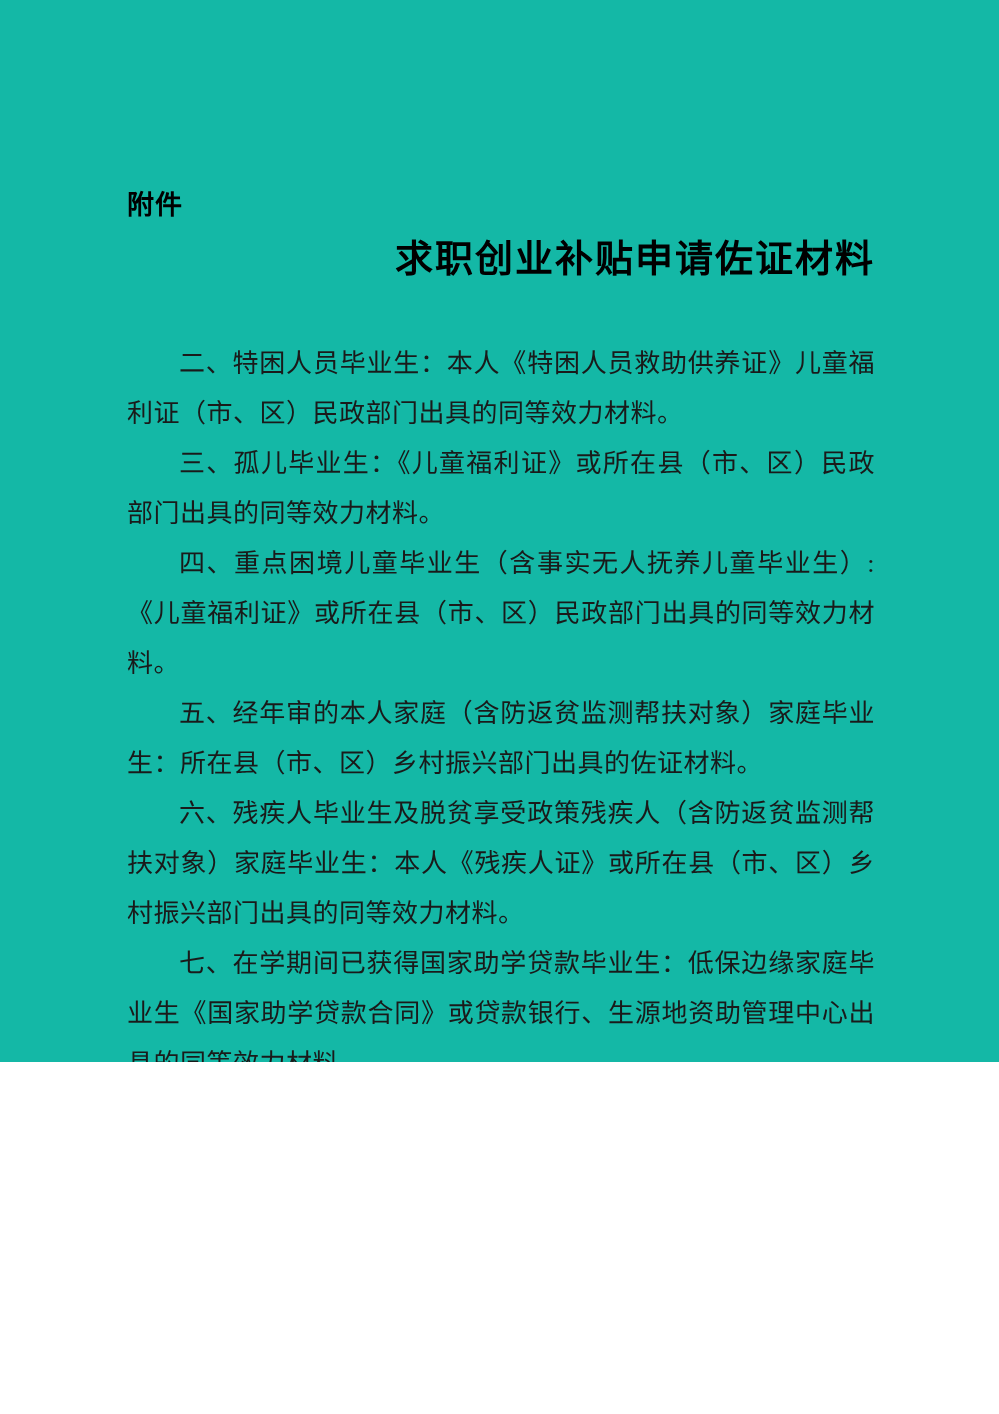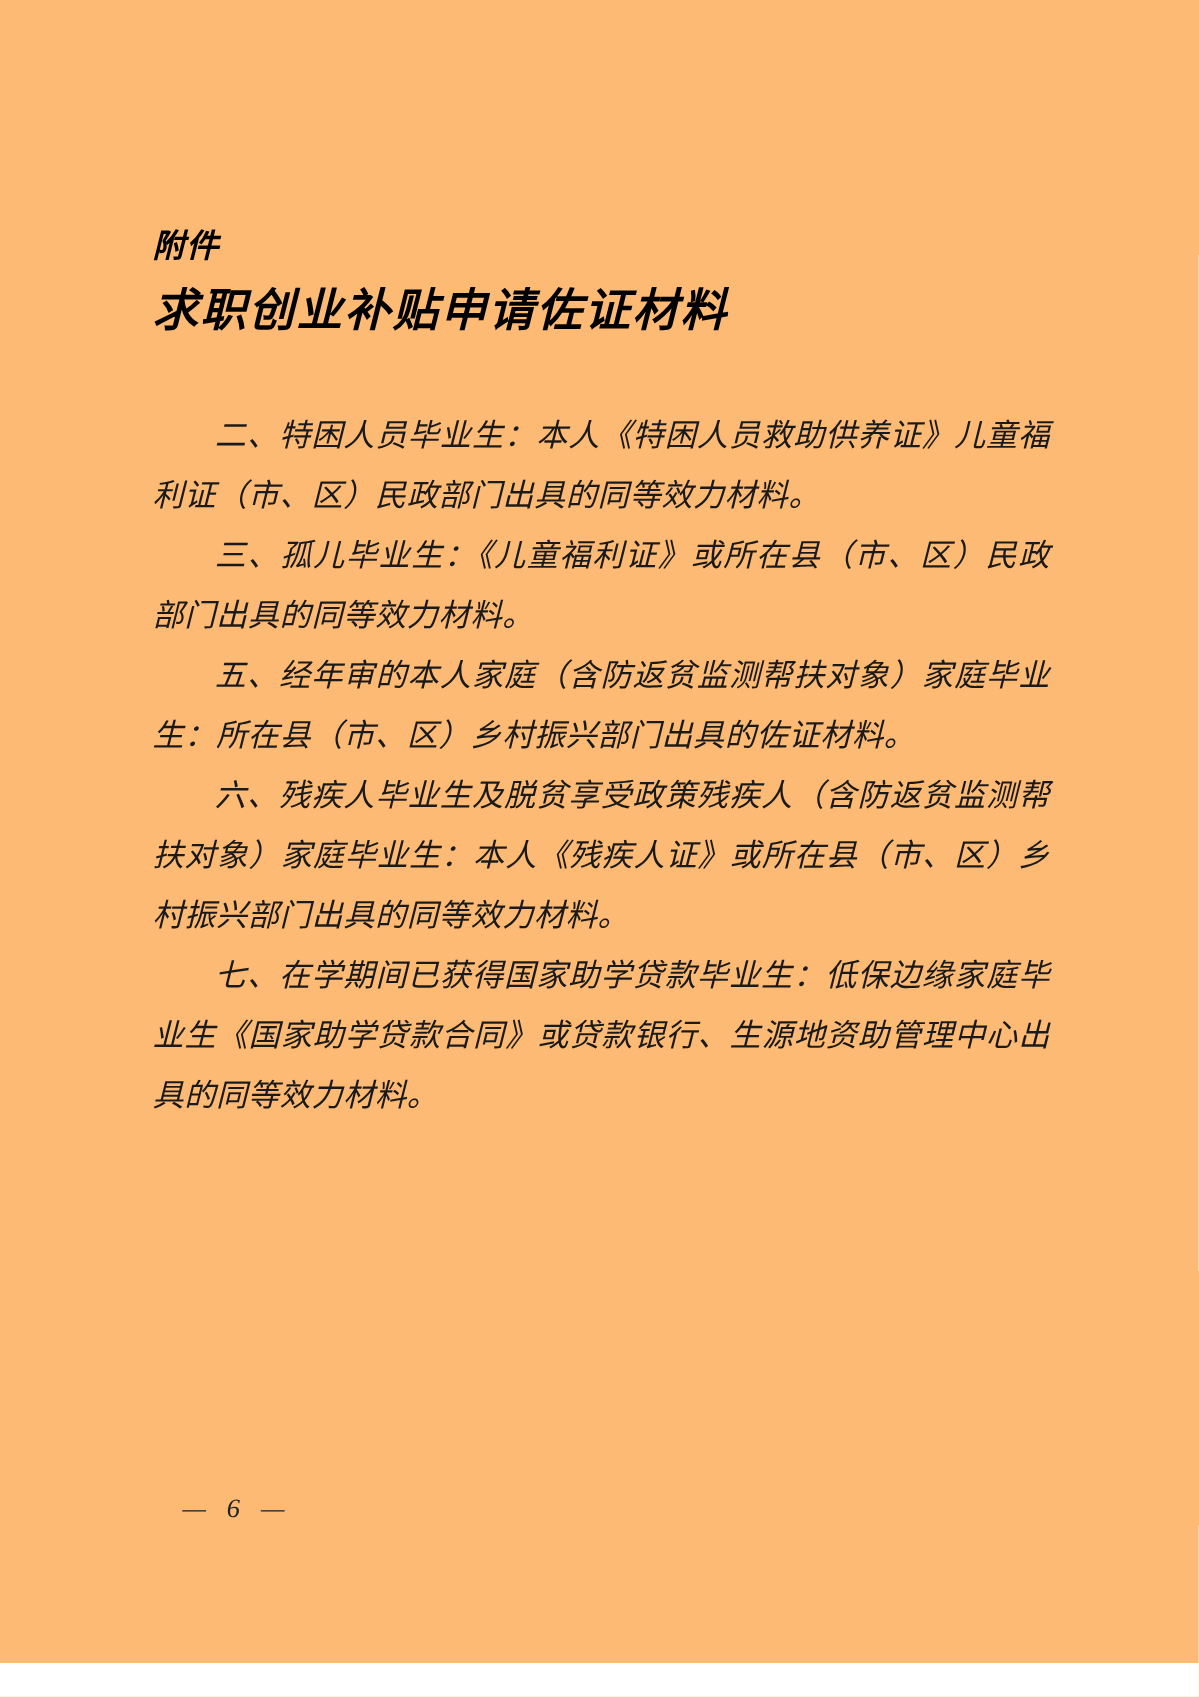--- a/index.html
+++ b/index.html
@@ -1,41 +1,40 @@
 <!DOCTYPE html>
 <html lang="zh-CN"><head>
 <meta charset="utf-8">
 <style>
   * { margin: 0; padding: 0; box-sizing: border-box; }
   html, body { background: #ffffff; }
   .page {
     position: relative;
     width: 999px;
-    height: 1386px;
-    background: #fdba74;
+    height: 1062px;
+    background: #14b8a6;
     color: #000000;
     overflow: hidden;
     font-family: "Liberation Serif", "DejaVu Serif", serif;
-    font-style: italic;
   }
   .attachment-label {
     position: absolute;
     left: 127px;
     top: 183px;
     font-family: "Liberation Sans", "DejaVu Sans", sans-serif;
     font-weight: bold;
     font-size: 27px;
     letter-spacing: 1px;
   }
   .doc-title {
     position: absolute;
     left: 127px;
     width: 748px;
     top: 228px;
-    text-align: left;
+    text-align: right;
     font-family: "Liberation Serif", "DejaVu Serif", serif;
     font-weight: bold;
     font-size: 38px;
     letter-spacing: 2px;
     white-space: nowrap;
   }
   .content {
     position: absolute;
     left: 127px;
     top: 339px;
@@ -63,20 +62,21 @@
 
 <div class="page">
 
   <div class="attachment-label">附件</div>
 
   <h1 class="doc-title">求职创业补贴申请佐证材料</h1>
 
   <div class="content">
     <p>二、特困人员毕业生：本人《特困人员救助供养证》儿童福利证（市、区）民政部门出具的同等效力材料。</p>
     <p>三、孤儿毕业生：《儿童福利证》或所在县（市、区）民政部门出具的同等效力材料。</p>
+    <p>四、重点困境儿童毕业生（含事实无人抚养儿童毕业生）:《儿童福利证》或所在县（市、区）民政部门出具的同等效力材料。</p>
     <p>五、经年审的本人家庭（含防返贫监测帮扶对象）家庭毕业生：所在县（市、区）乡村振兴部门出具的佐证材料。</p>
     <p>六、残疾人毕业生及脱贫享受政策残疾人（含防返贫监测帮扶对象）家庭毕业生：本人《残疾人证》或所在县（市、区）乡村振兴部门出具的同等效力材料。</p>
     <p>七、在学期间已获得国家助学贷款毕业生：低保边缘家庭毕业生《国家助学贷款合同》或贷款银行、生源地资助管理中心出具的同等效力材料。</p>
   </div>
 
   <div class="page-number">— 6 —</div>
 
 </div>
 
 </body></html>

